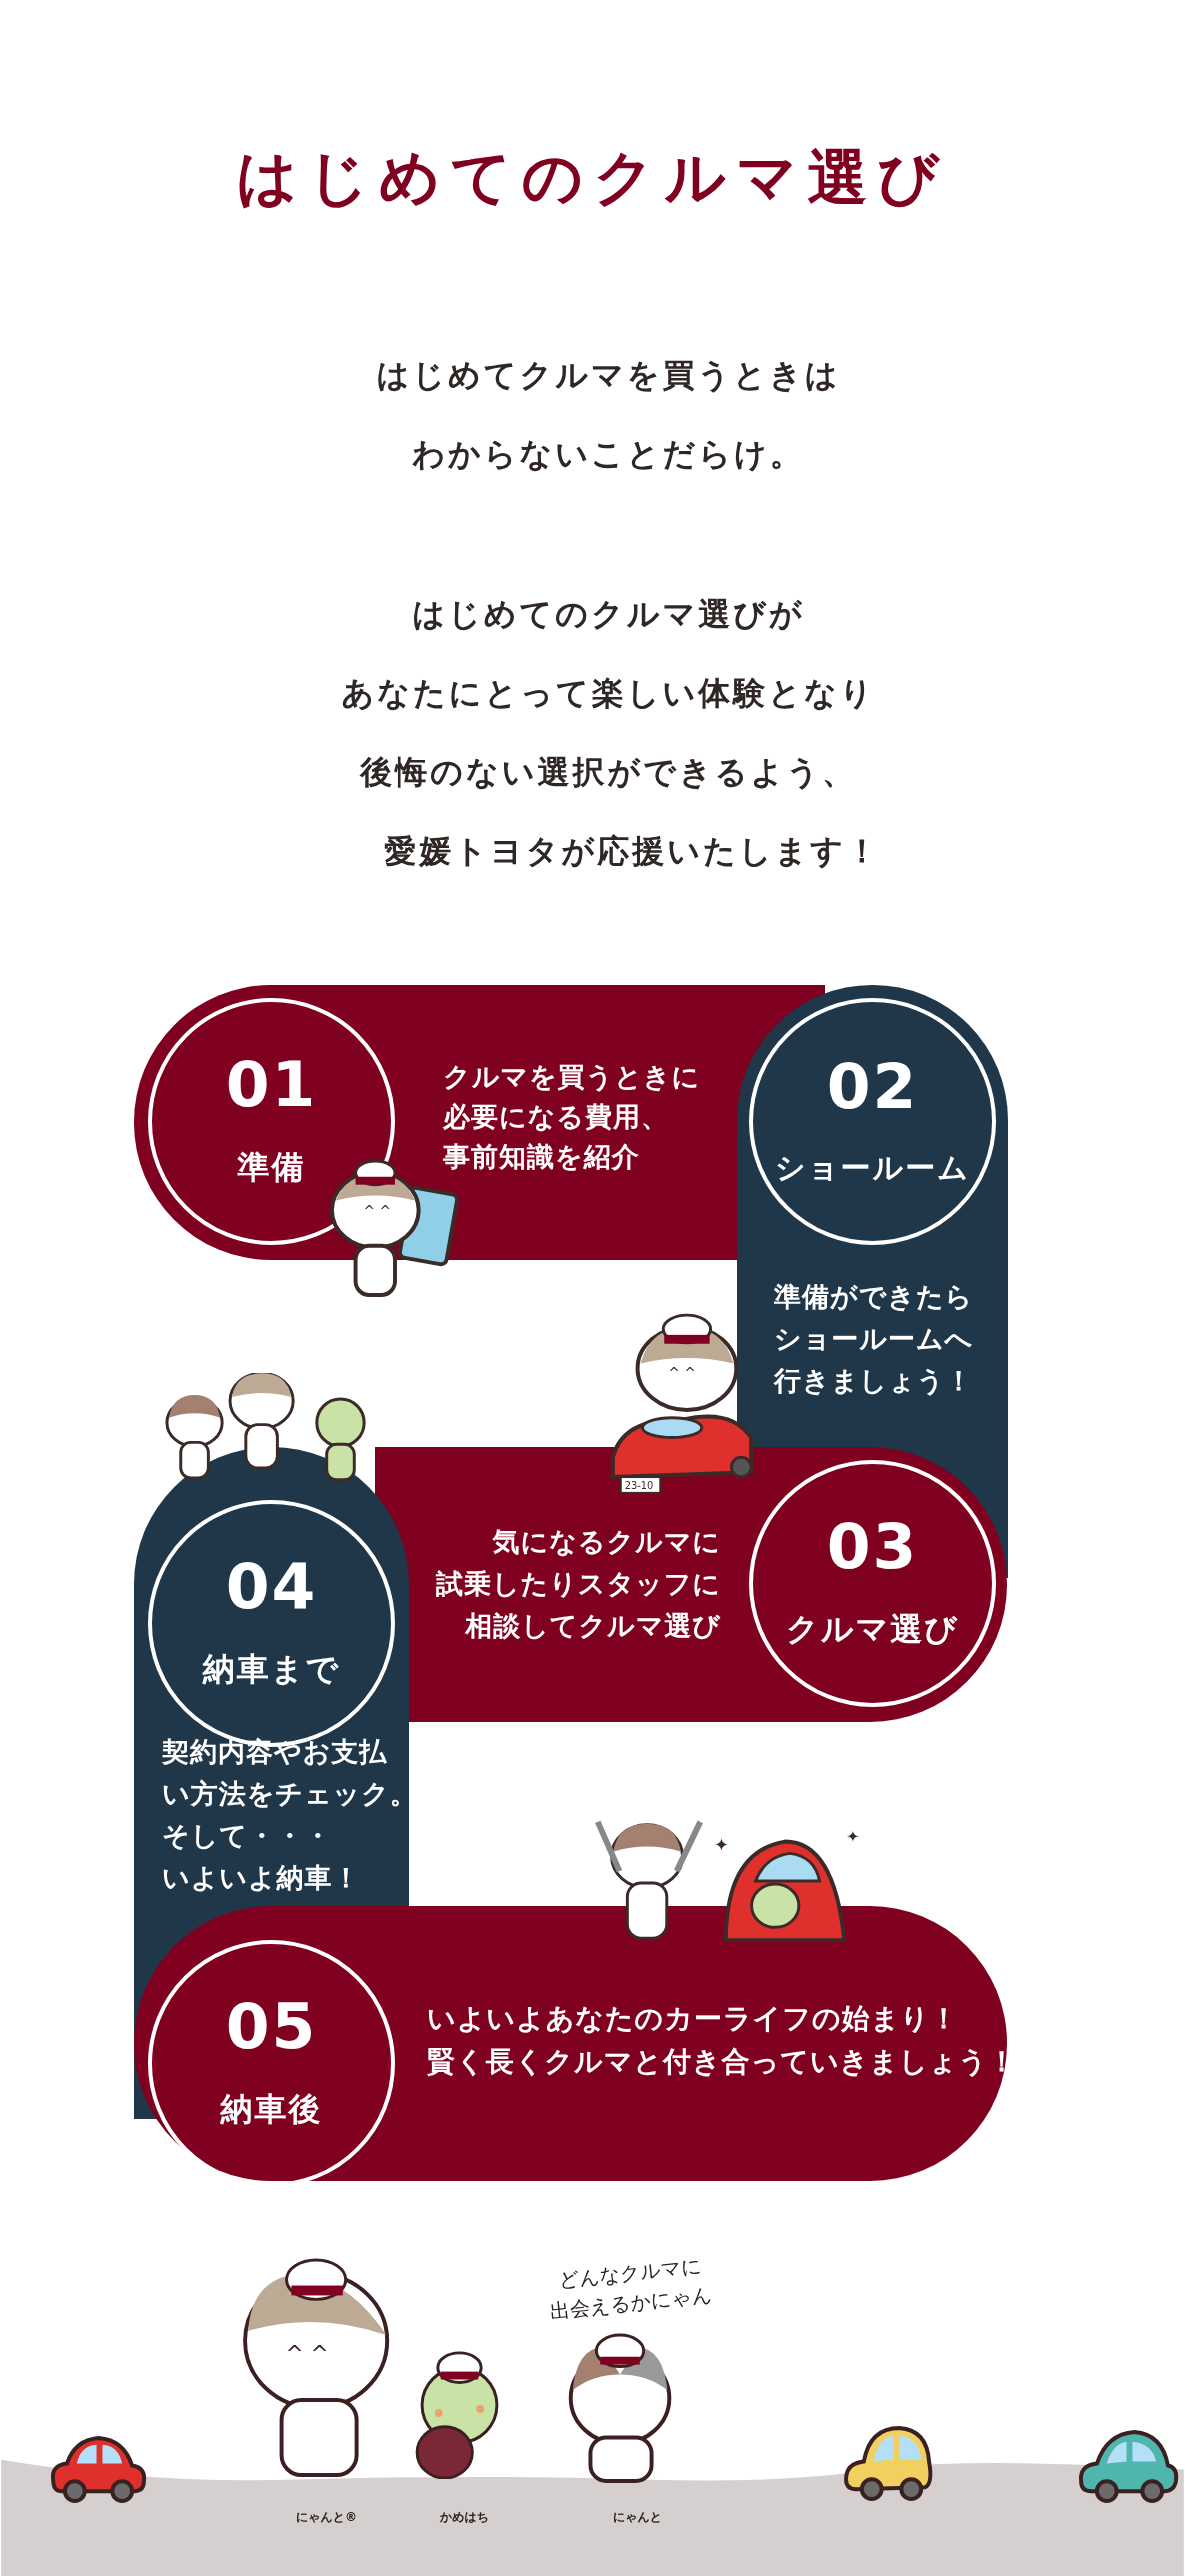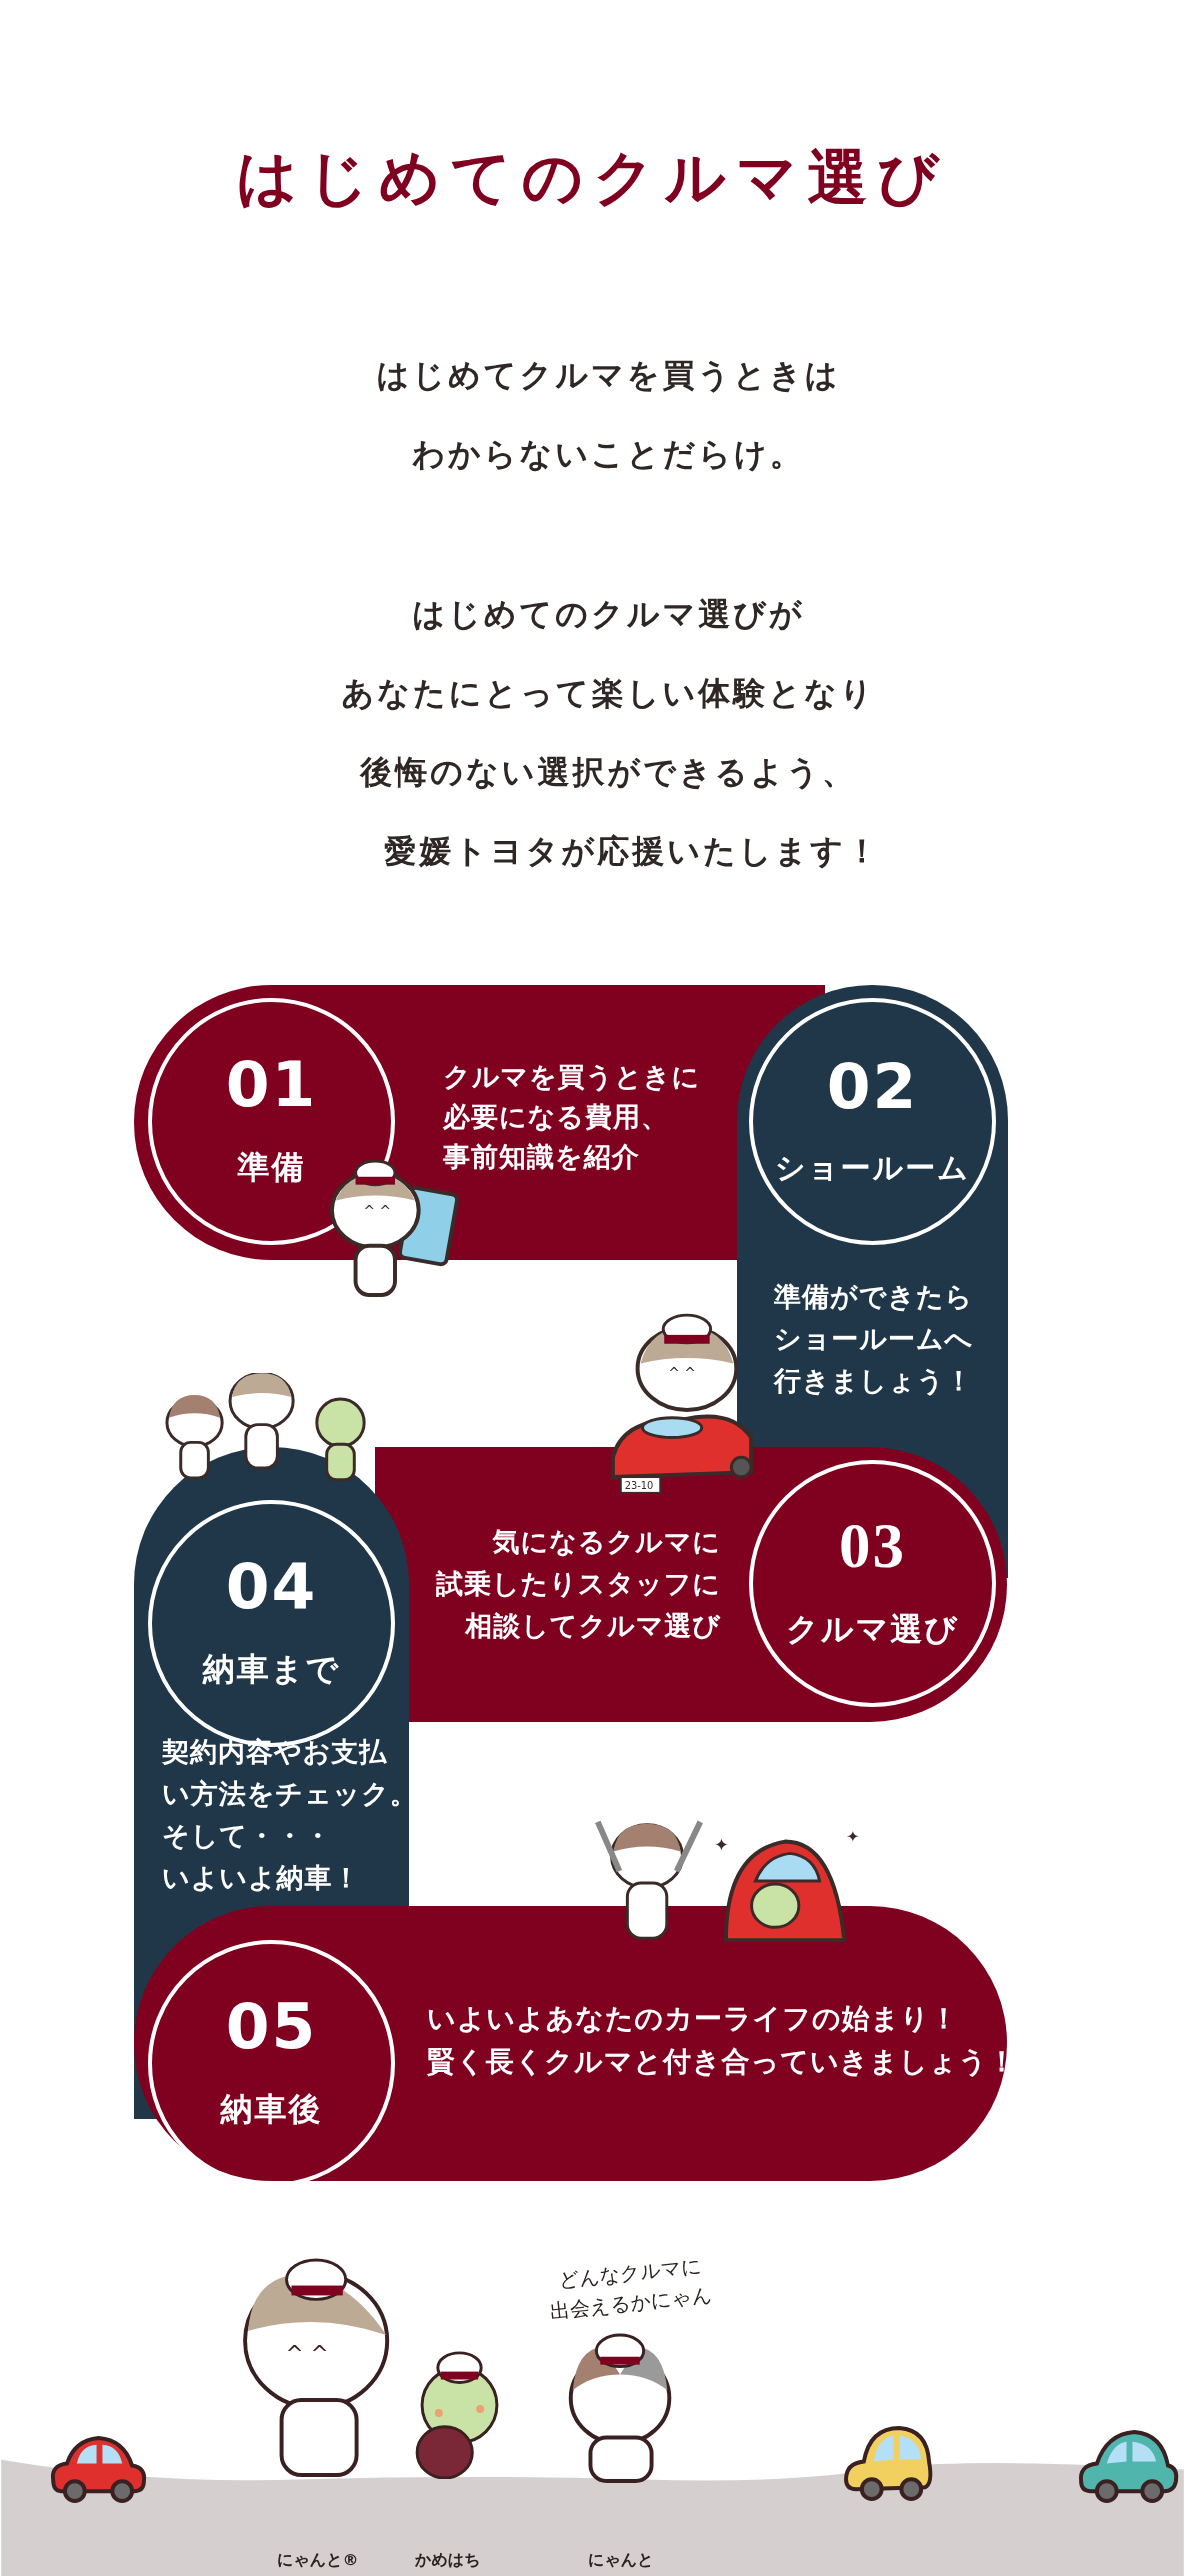--- a/index.html
+++ b/index.html
@@ -21,21 +21,21 @@
   .maroon { background: #800020; }
   .navy { background: #1f3749; }
   .circle {
     border: 4px solid #ffffff; border-radius: 50%; box-sizing: border-box;
     color: #fff; text-align: center; display: flex; flex-direction: column;
     align-items: center; justify-content: center;
   }
   .circle .num { font-size: 63px; font-weight: bold; line-height: 1; letter-spacing: 2px; }
   .circle .lbl { font-size: 32px; font-weight: bold; margin-top: 30px; letter-spacing: 2px; }
   .desc { color: #fff; font-size: 27px; font-weight: bold; line-height: 40px; letter-spacing: 1px; }
-  .char-label { font-size: 16px; font-weight: bold; color: #2b2220; text-align: left; margin-top: 41px; }
+  .char-label { font-size: 12px; font-weight: bold; color: #2b2220; text-align: center; }
   .speech { font-size: 20px; color: #2b2220; line-height: 30px; transform: rotate(-6deg); }
 </style>
 </head>
 <body>
 
 <div class="abs title">はじめてのクルマ選び</div>
 
 <div class="abs intro" style="top:354px;">はじめてクルマを買うときは</div>
 <div class="abs intro" style="top:433px;">わからないことだらけ。</div>
 <div class="abs intro" style="top:593px;">はじめてのクルマ選びが</div>
@@ -66,21 +66,21 @@
 <div class="abs circle" style="left:749px; top:998px; width:247px; height:247px;">
   <div class="num">02</div>
   <div class="lbl" style="font-size:30px;">ショールーム</div>
 </div>
 <div class="abs desc" style="left:774px; top:1276px; line-height:42px;">
   <div>準備ができたら</div>
   <div>ショールームへ</div>
   <div>行きましょう！</div>
 </div>
 
-<div class="abs circle" style="left:749px; top:1460px; width:247px; height:247px;font-family:Liberation Serif, serif;">
+<div class="abs circle" style="left:749px; top:1460px; width:247px; height:247px;">
   <div class="num">03</div>
   <div class="lbl">クルマ選び</div>
 </div>
 <div class="abs desc" style="left:415px; width:306px; top:1521px; text-align:right; line-height:42px;">
   <div>気になるクルマに</div>
   <div>試乗したりスタッフに</div>
   <div>相談してクルマ選び</div>
 </div>
 
 <div class="abs circle" style="left:148px; top:1500px; width:247px; height:247px;">

